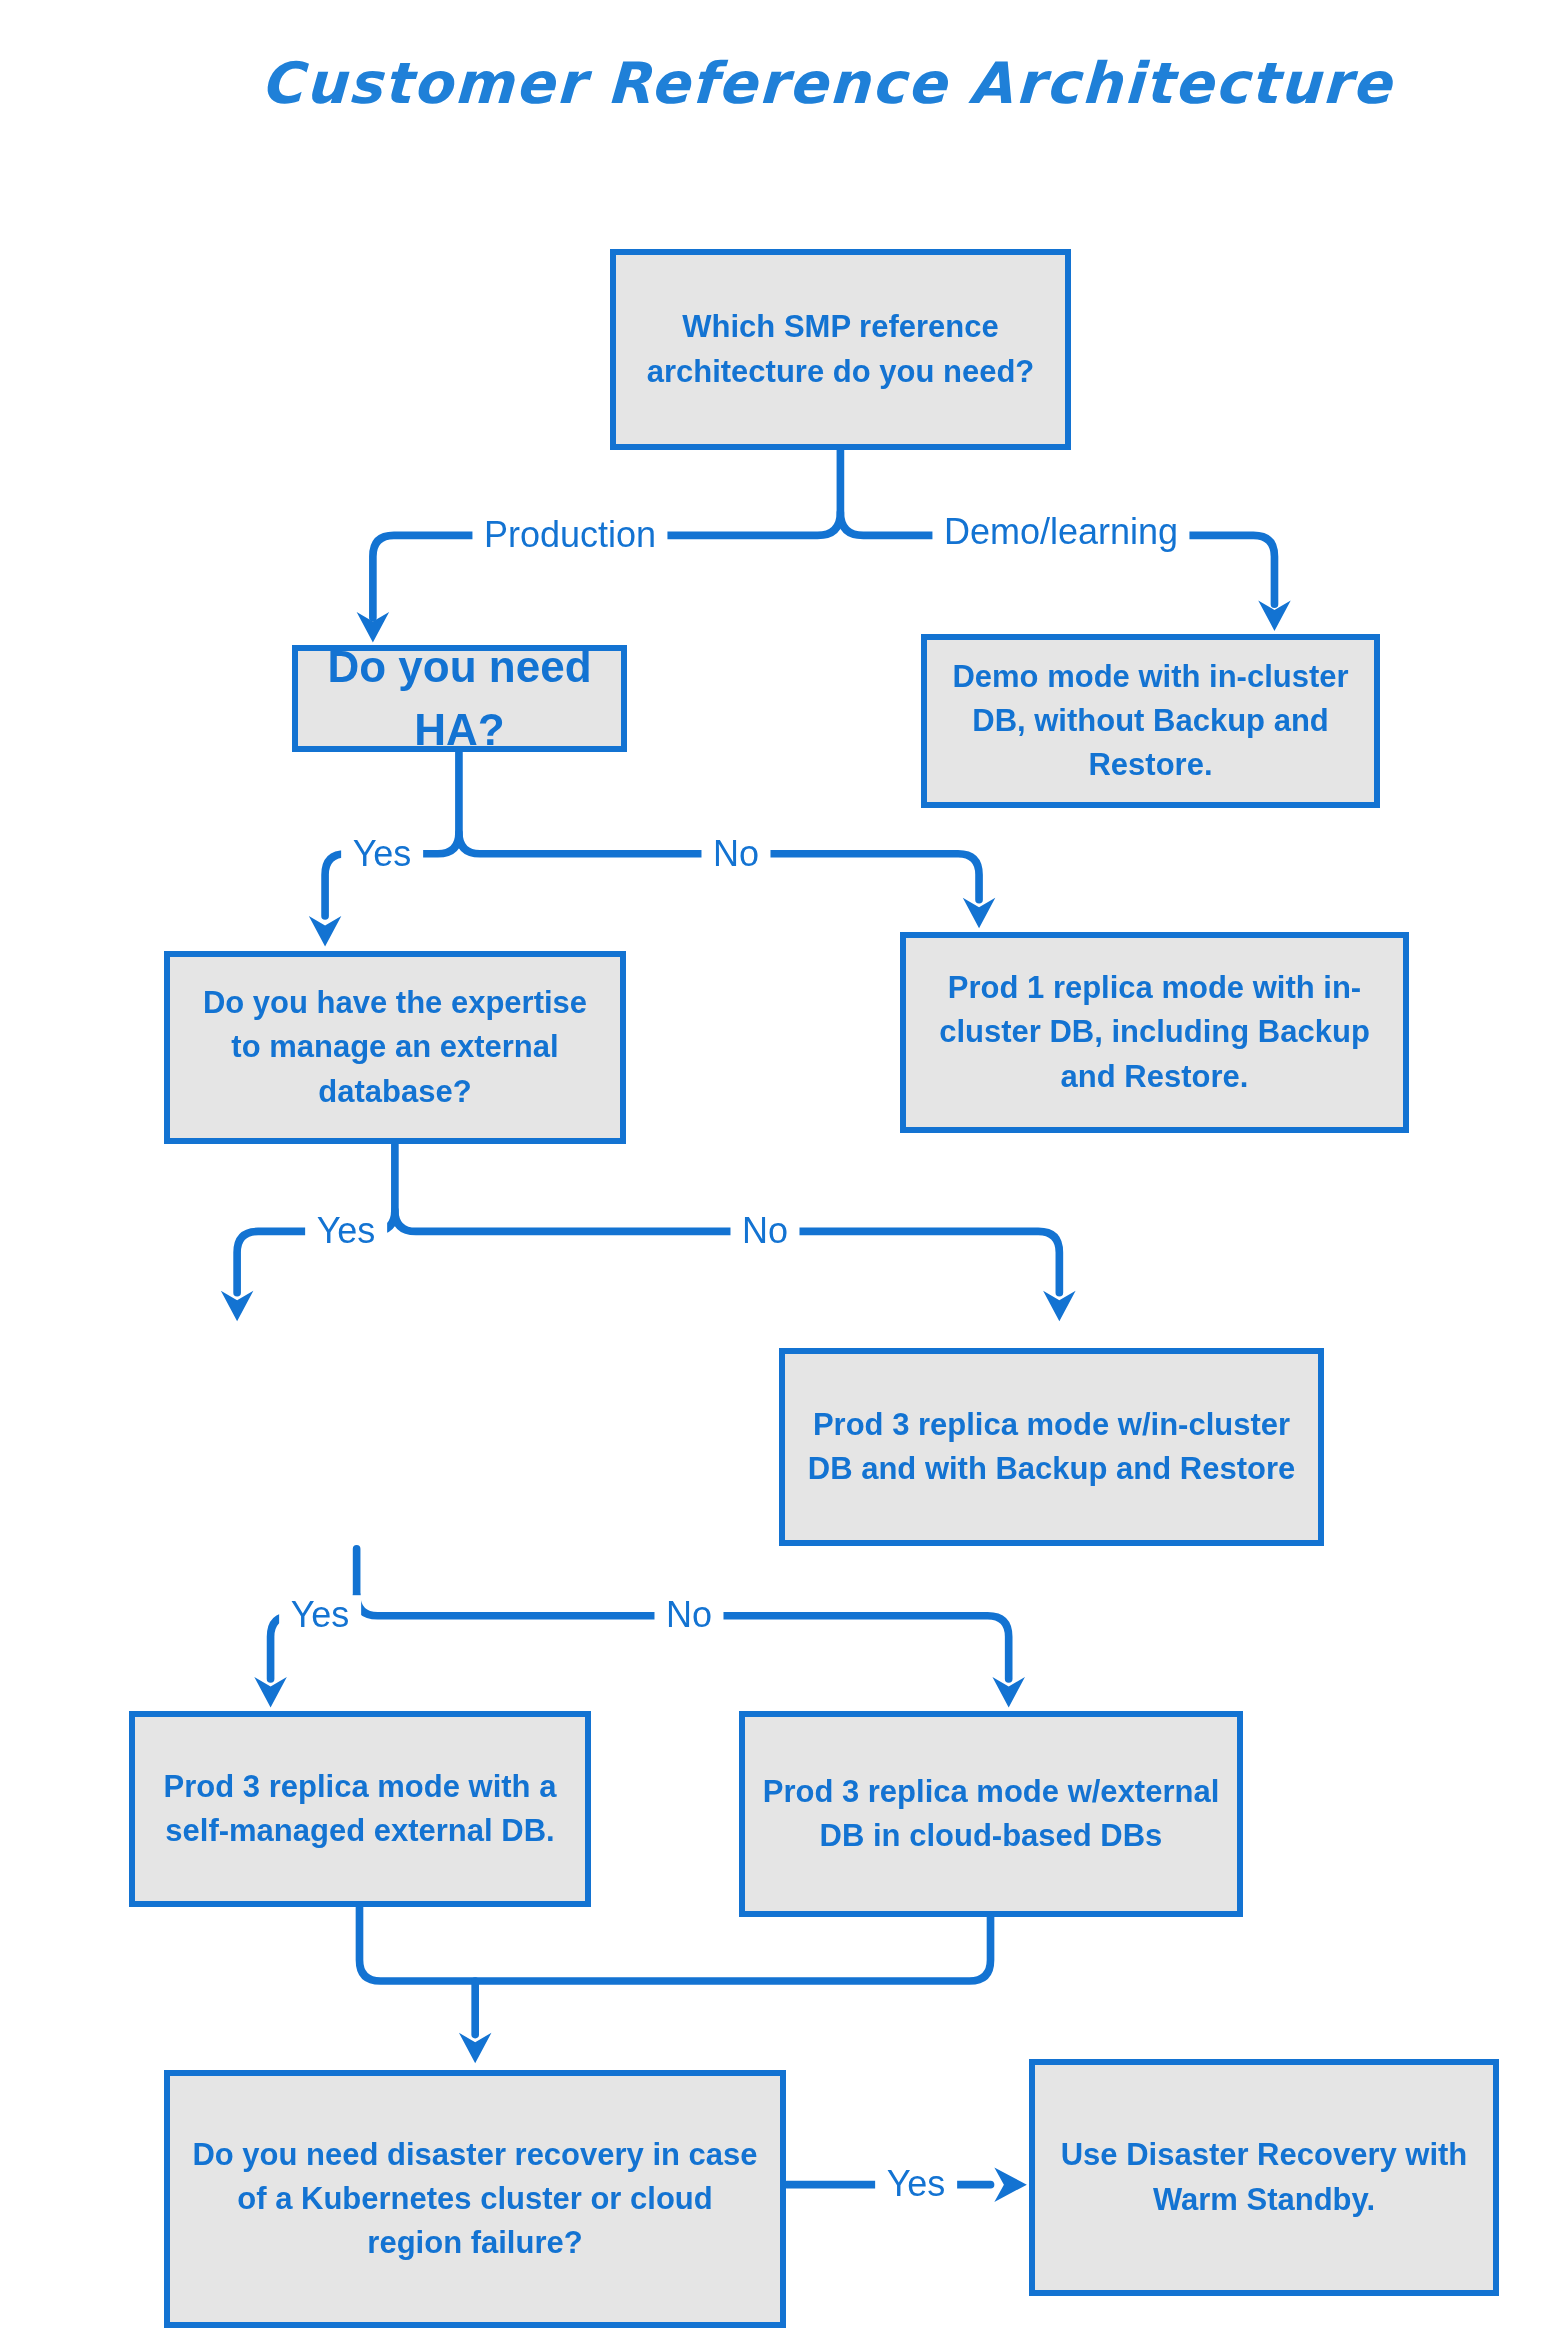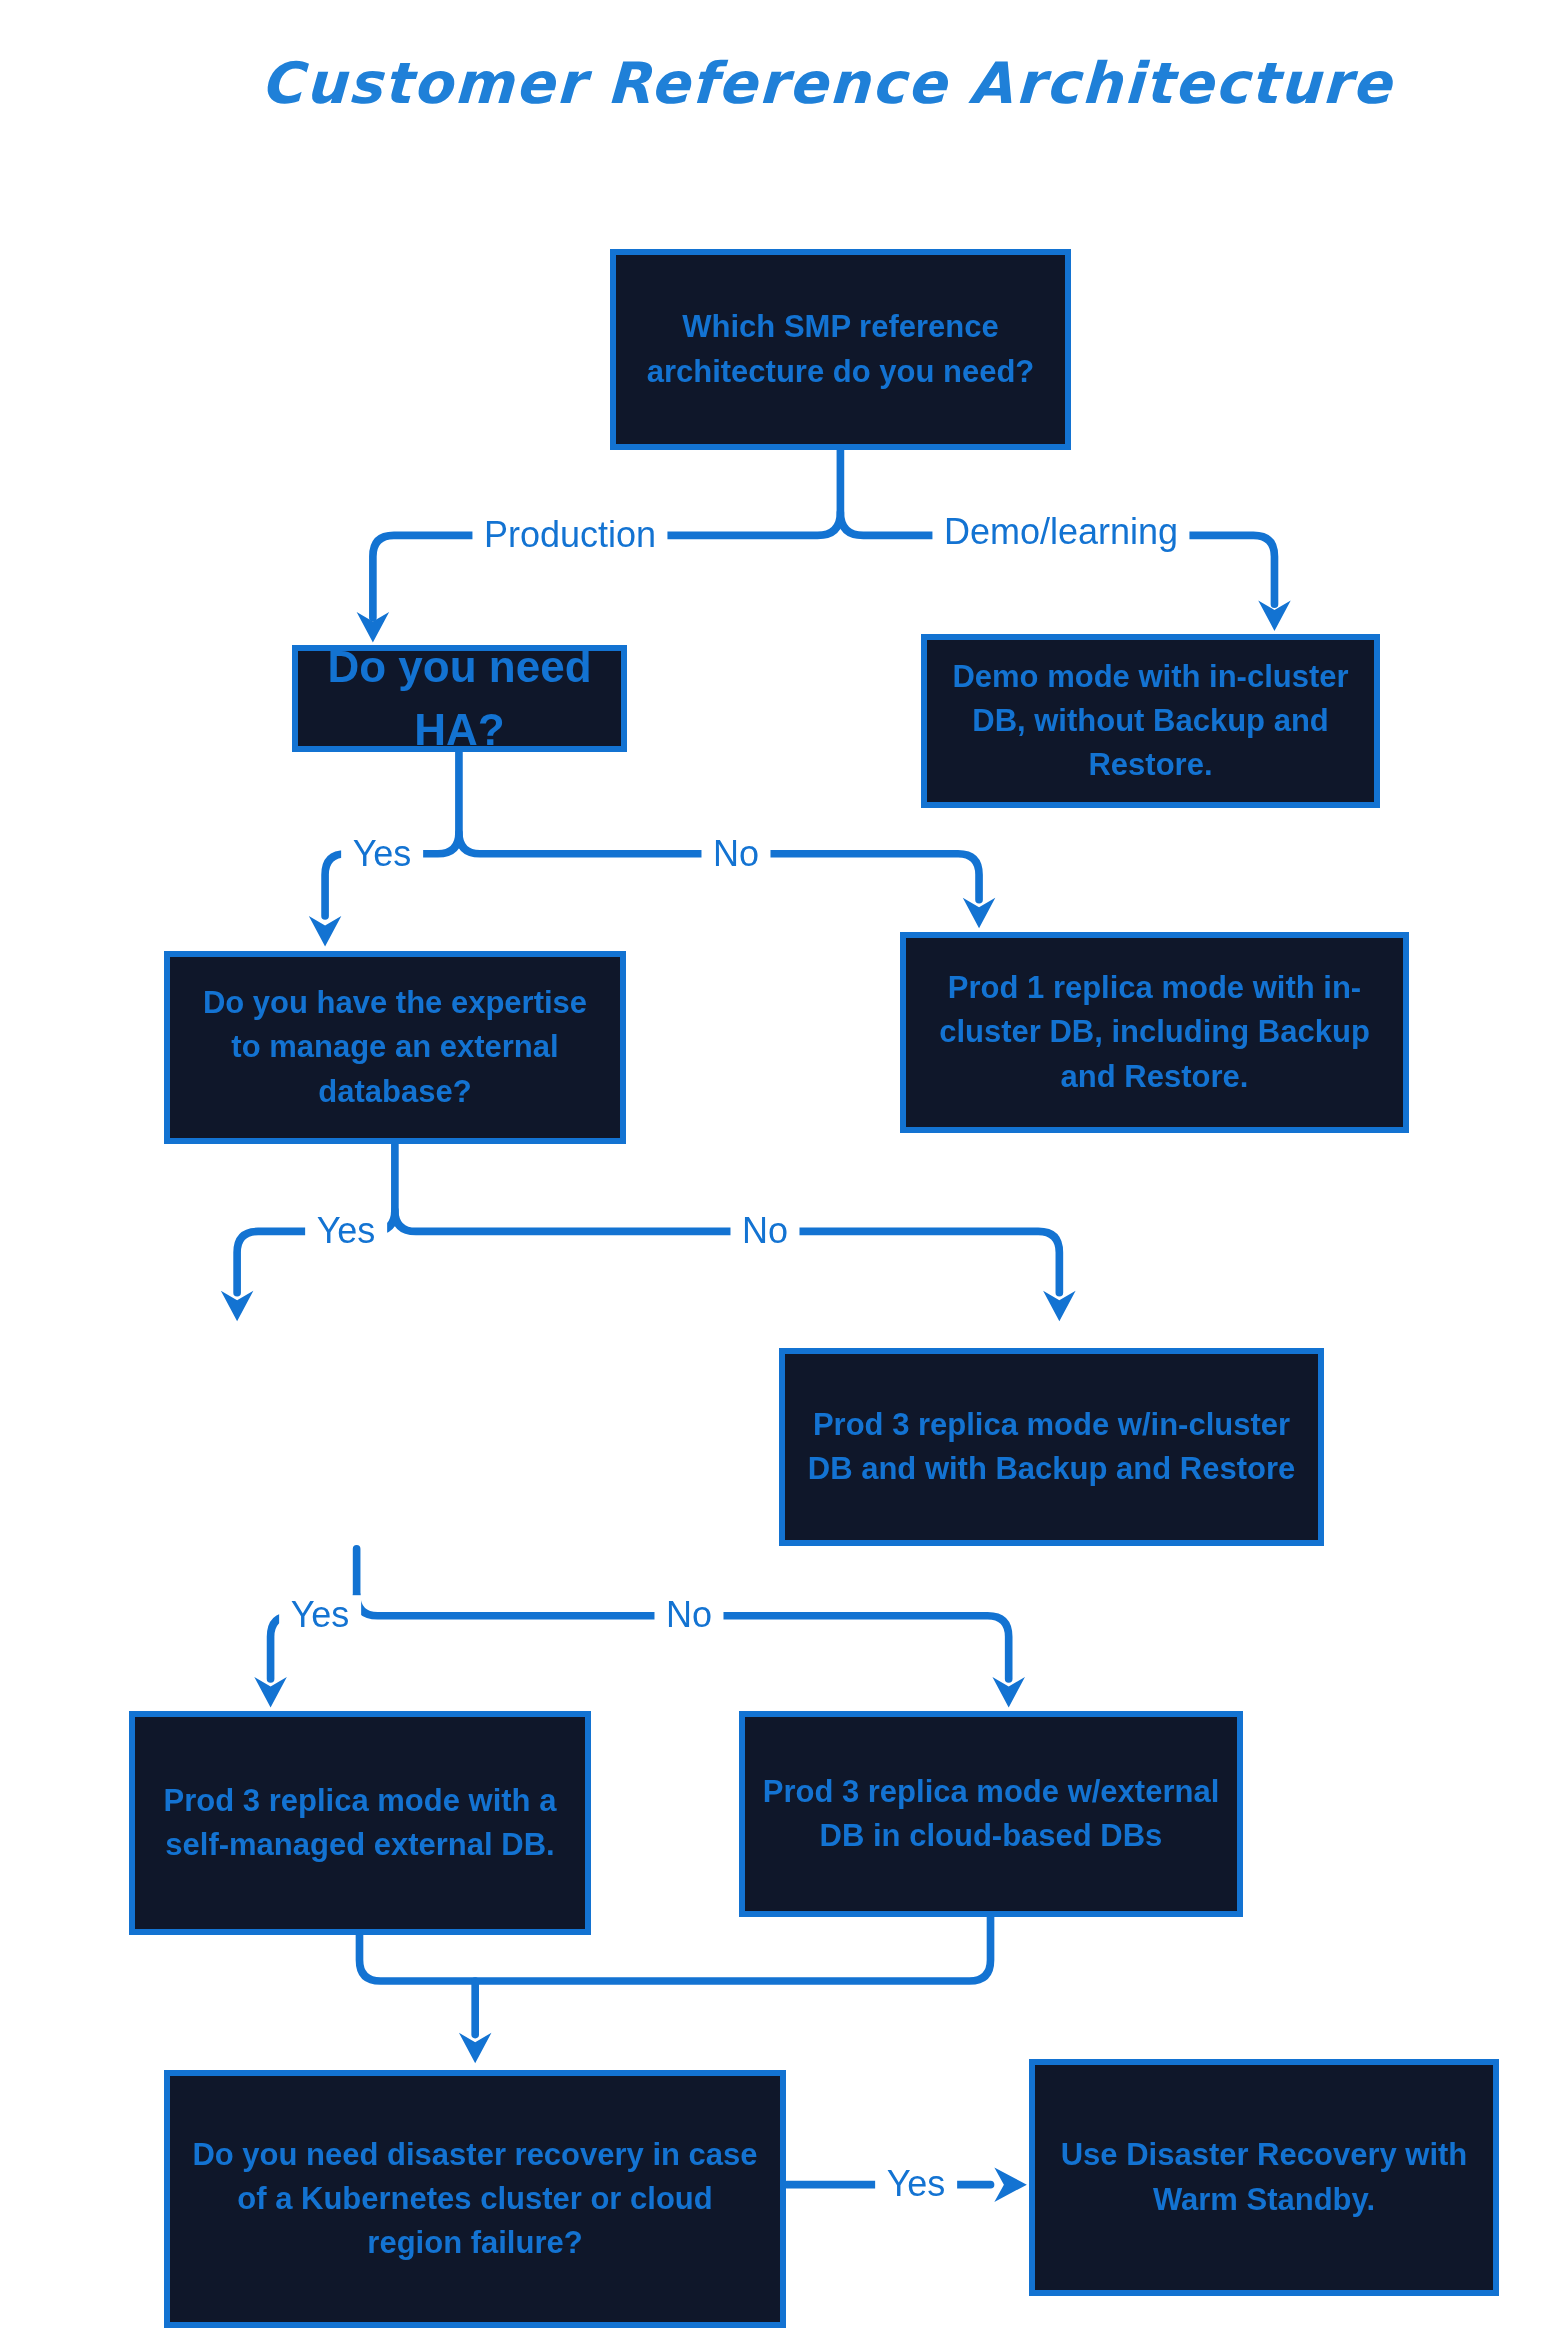--- a/index.html
+++ b/index.html
@@ -38,21 +38,21 @@
     fill:none;
     stroke-linecap:round;
     stroke-linejoin:round;
   }
   .wires polygon{
     fill:var(--blue);
     stroke:none;
   }
   .node{
     position:absolute;
-    background:#0f172a;
+    background:#e5e5e5;
     border:6.7px solid var(--blue);
     display:flex;
     align-items:center;
     justify-content:center;
     text-align:center;
     color:var(--blue);
     font-weight:bold;
     font-size:31px;
     line-height:1.42;
     padding:7.6px 17px;
@@ -144,21 +144,21 @@
 
   <div class="node" style="left:164px; top:951px; width:462px; height:193px;">
     <span>Do you have the expertise to manage an external database?</span>
   </div>
 
   <div class="node" style="left:779px; top:1324px; width:545px; height:198px;margin-top:24px;">
     <span>Prod 3 replica mode w/in-cluster DB and with Backup and Restore</span>
   </div>
 
 
-  <div class="node" style="left:129px; top:1711px; width:462px; height:224px;">
+  <div class="node" style="left:129px; top:1711px; width:462px; height:196px;">
     <span>Prod 3 replica mode with a self-managed external DB.</span>
   </div>
 
   <div class="node" style="left:739px; top:1711px; width:504px; height:206px;">
     <span>Prod 3 replica mode w/external DB in cloud-based DBs</span>
   </div>
 
   <div class="node" style="left:164px; top:2070px; width:622px; height:258px;">
     <span>Do you need disaster recovery in case of a Kubernetes cluster or cloud region failure?</span>
   </div>

